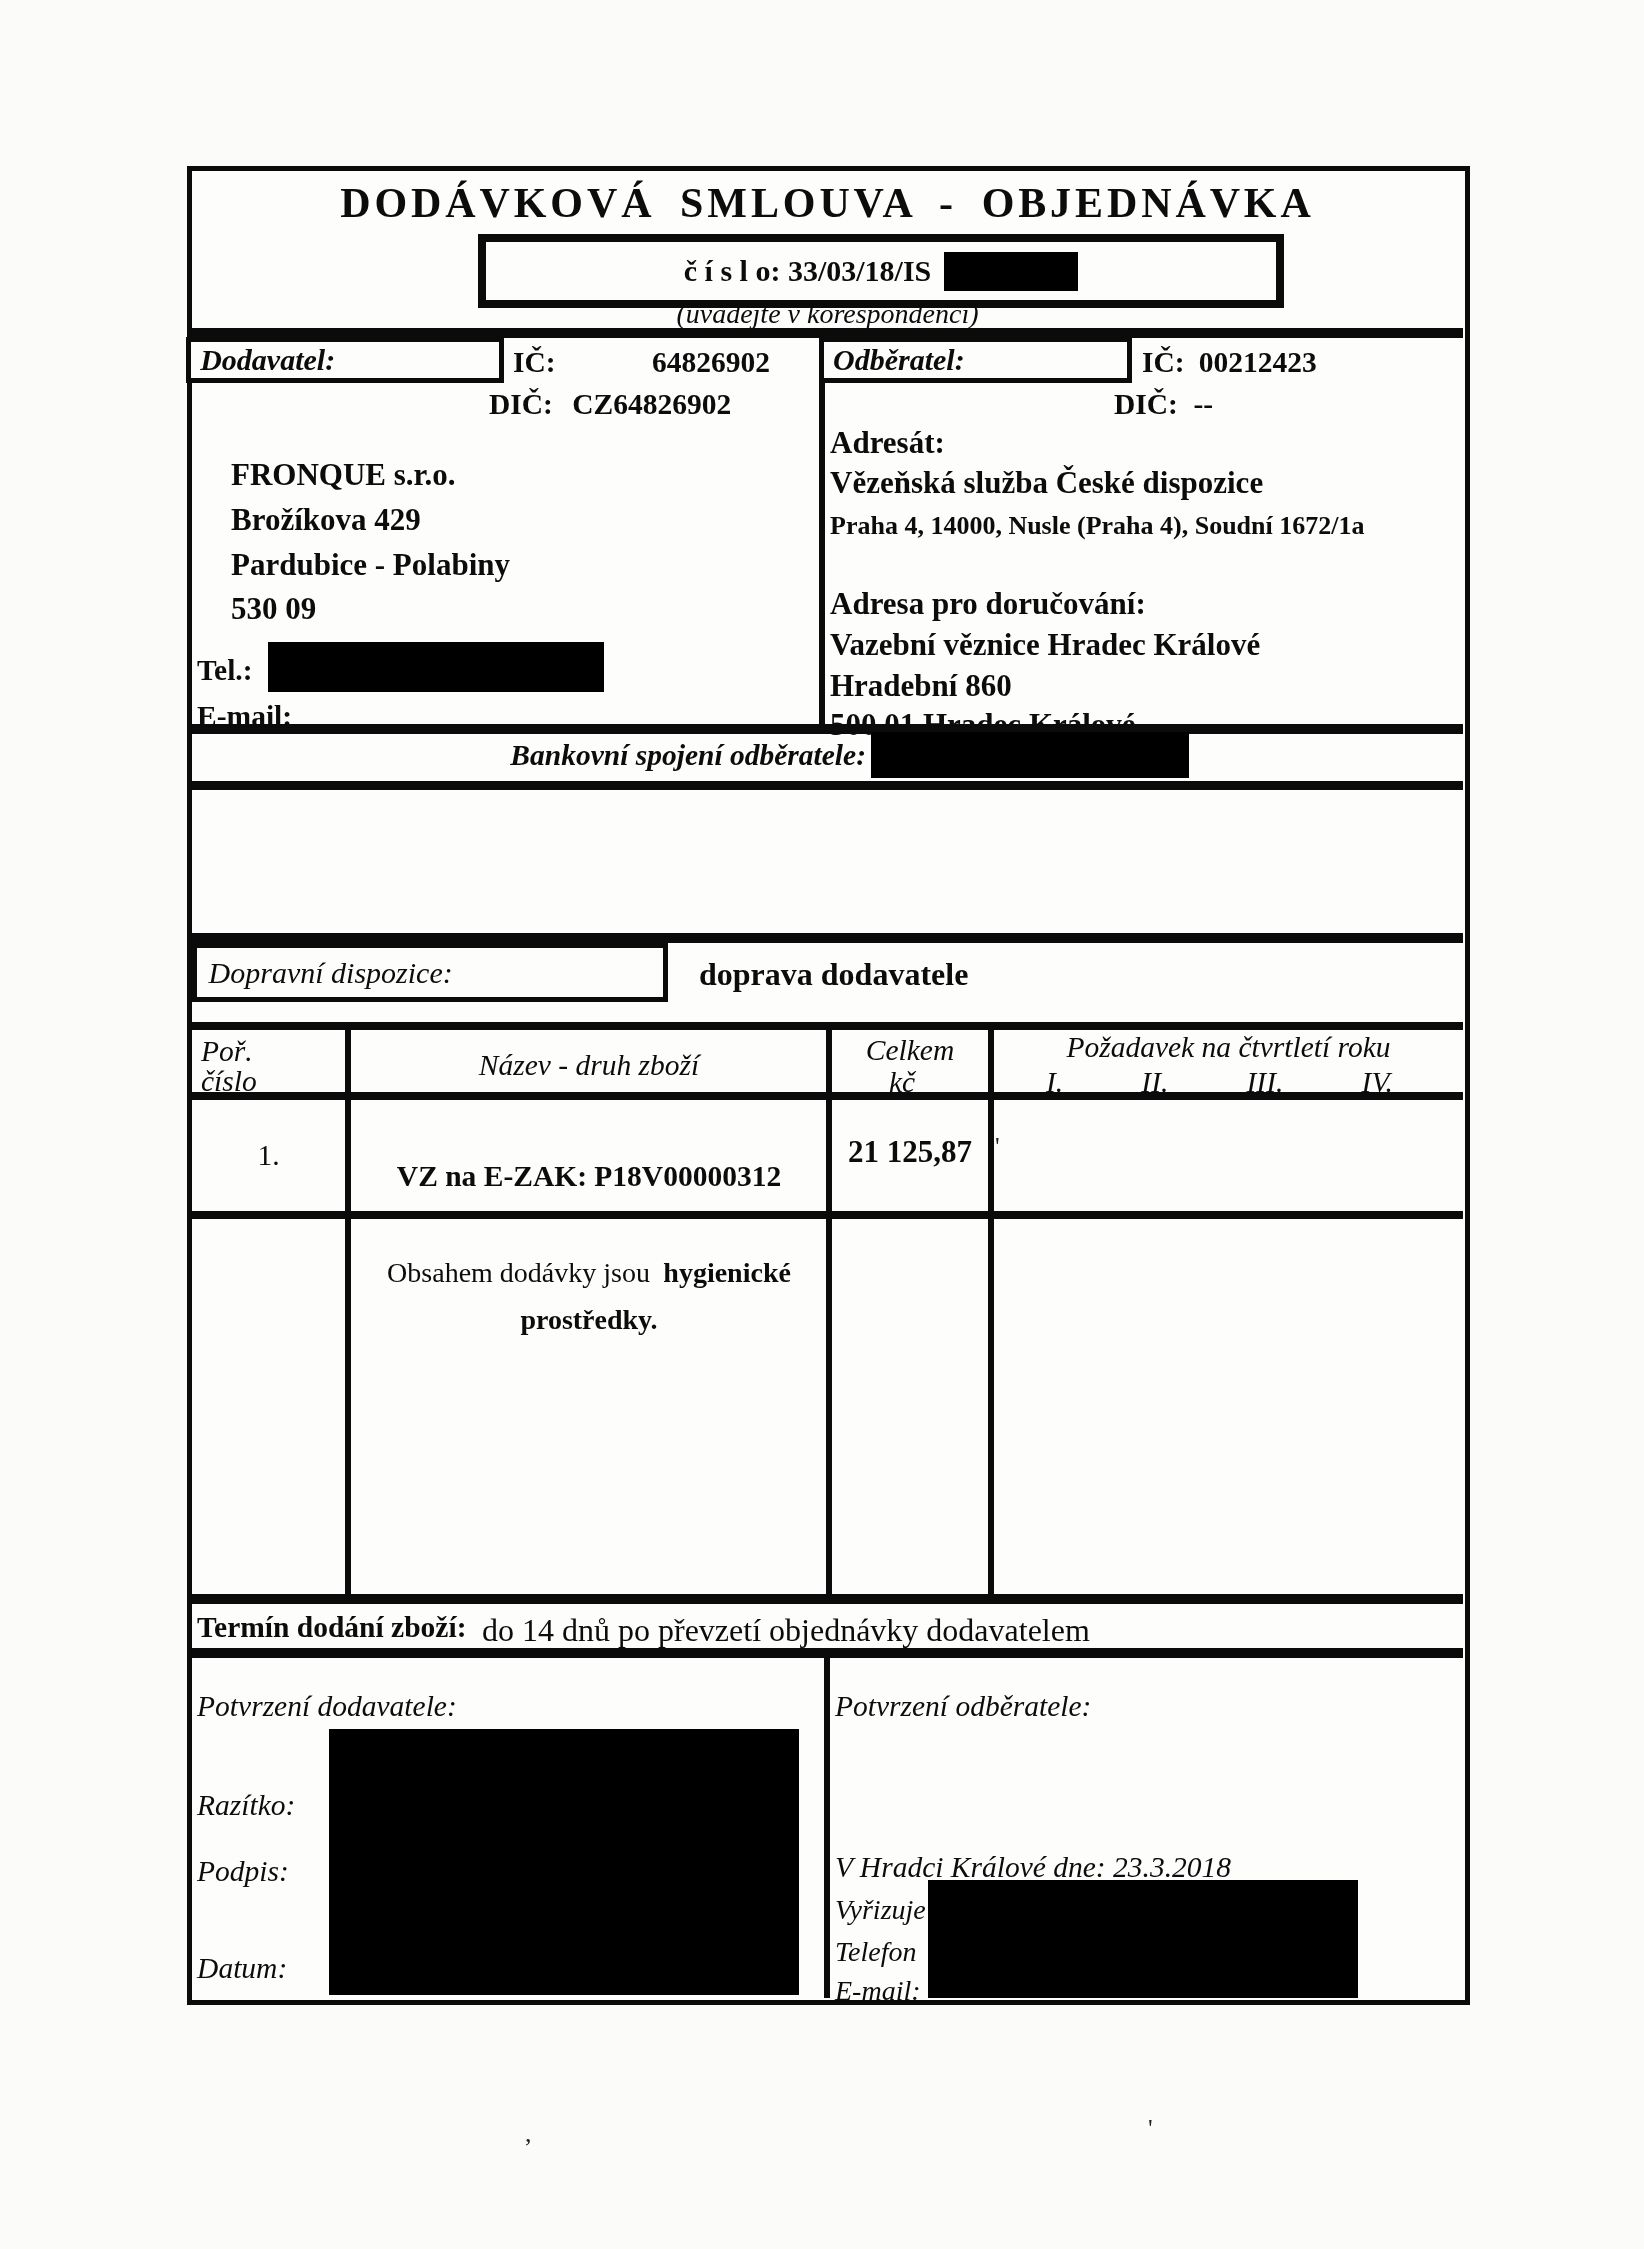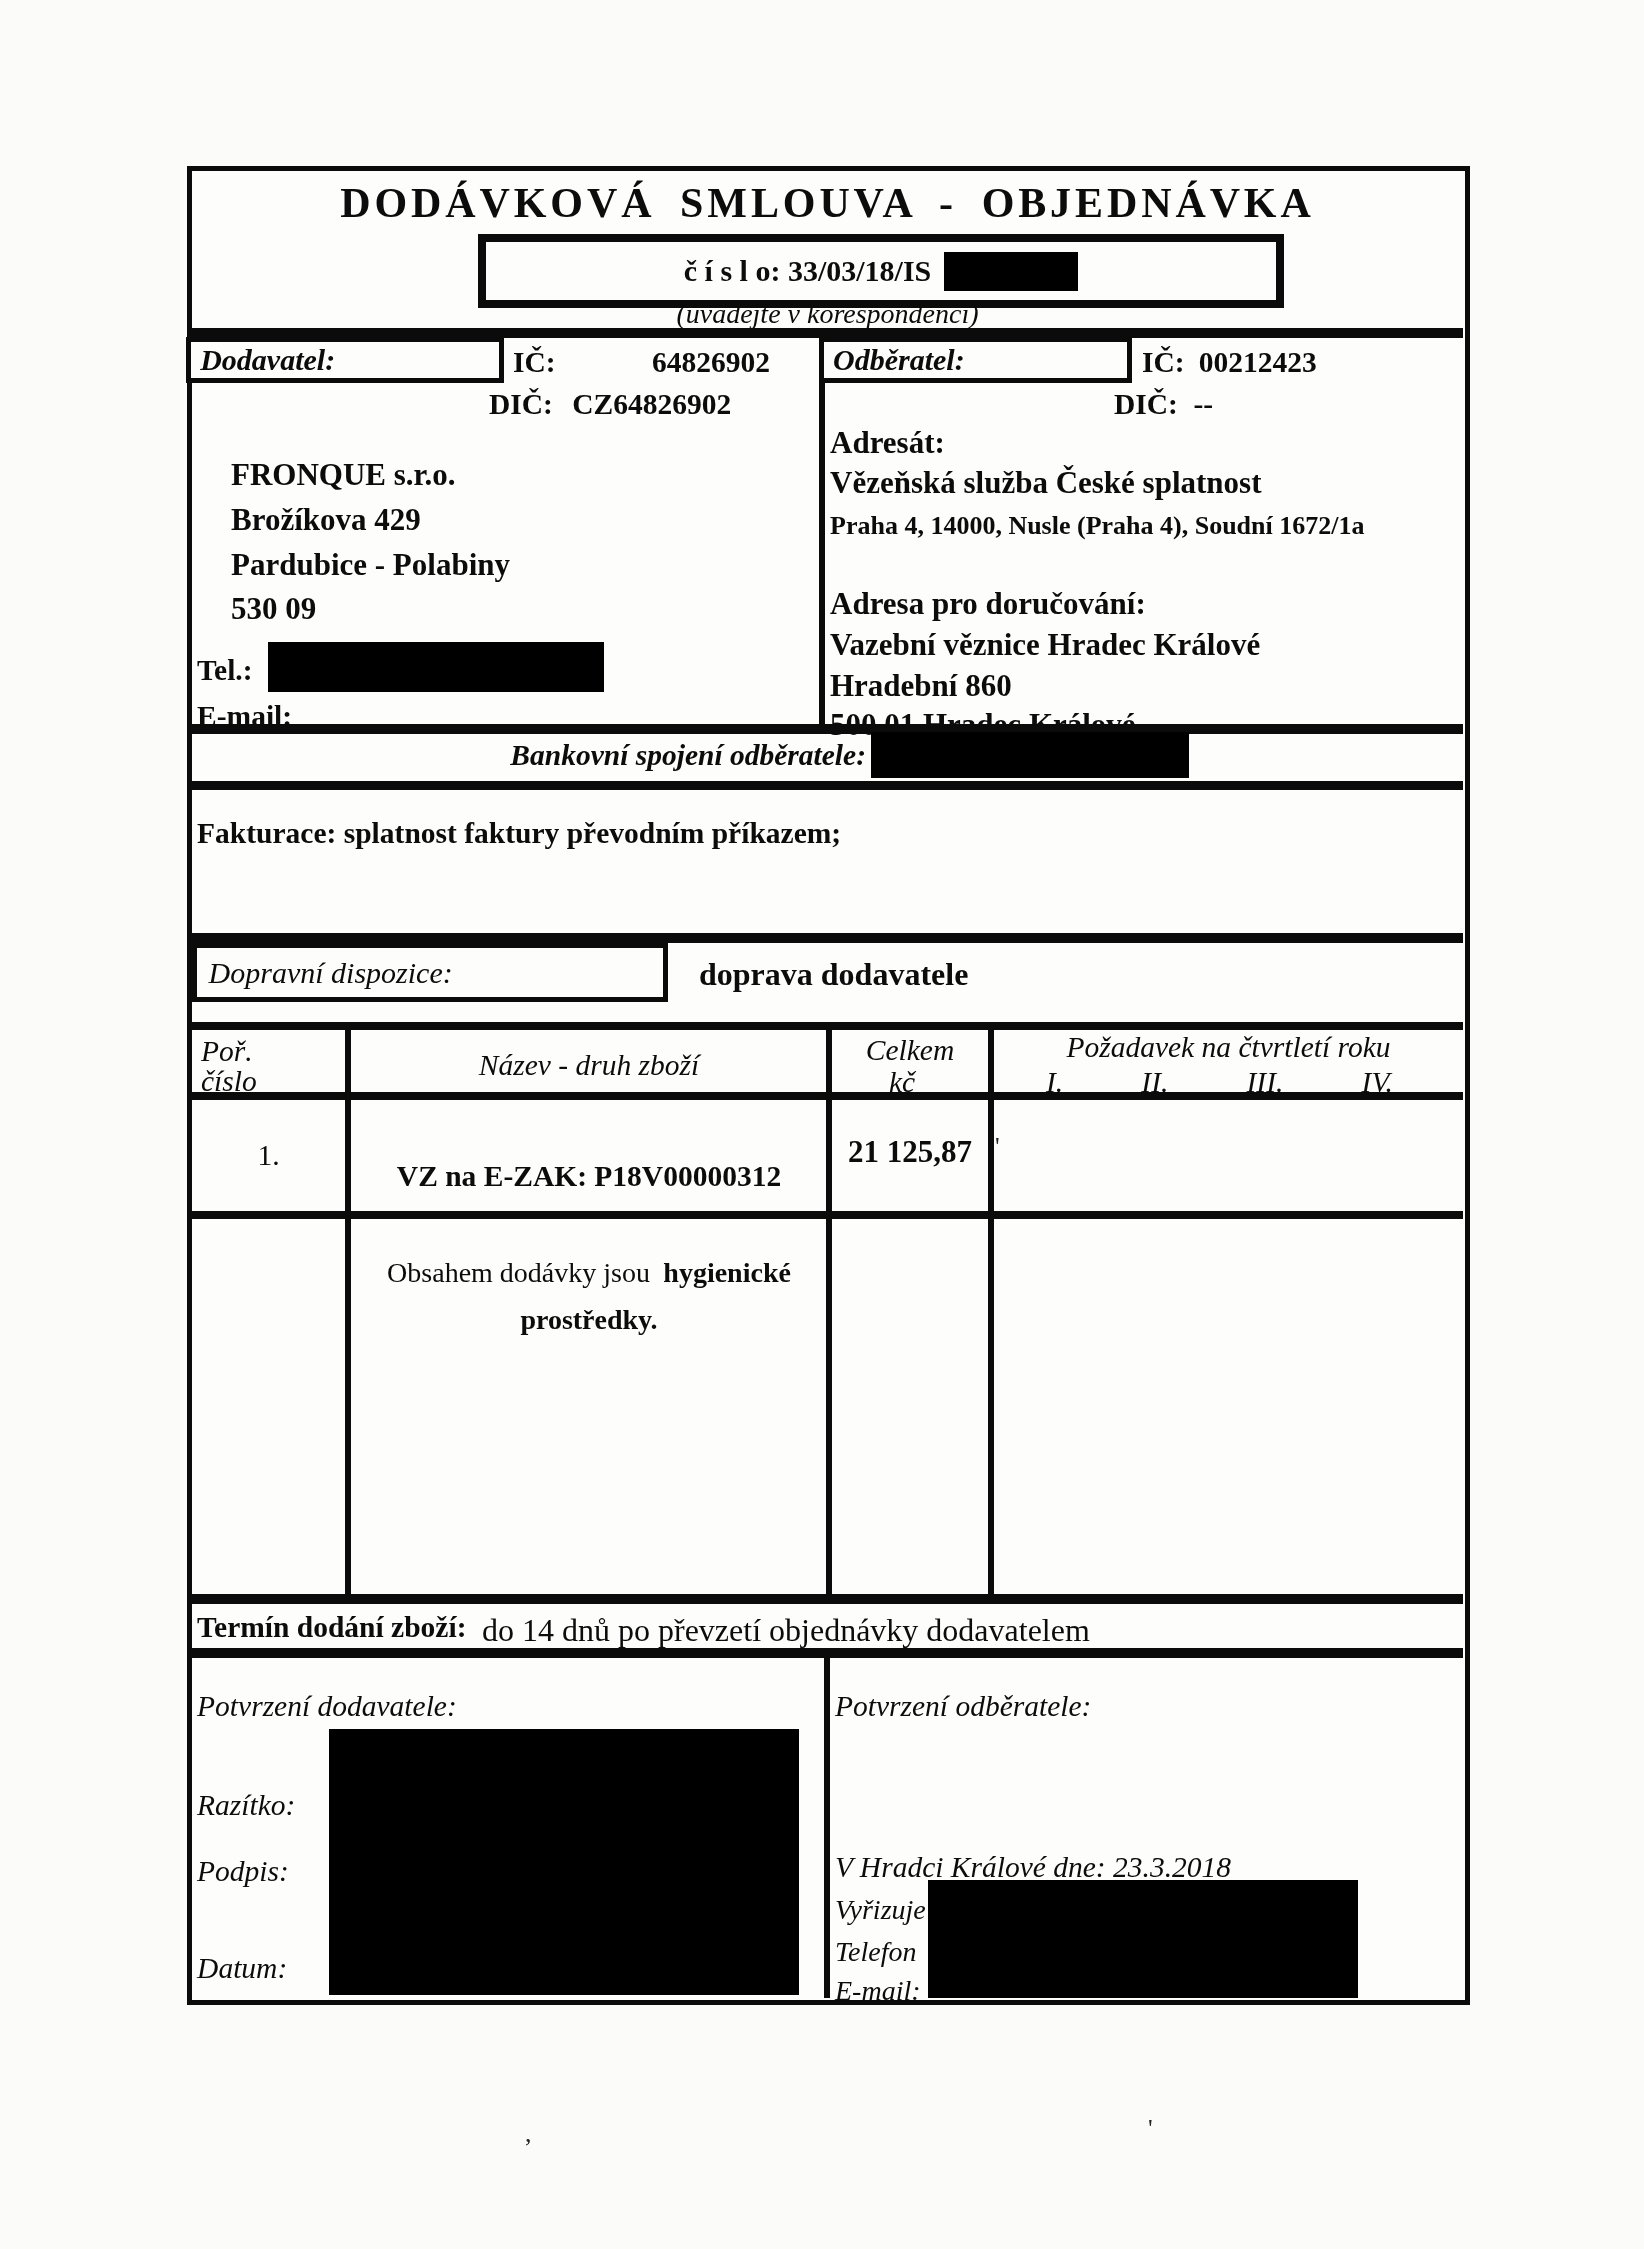--- a/index.html
+++ b/index.html
@@ -113,34 +113,33 @@
     <div class="abs" style="left:950px; top:175px;">
       <span class="t46b">IČ:</span>
       <span class="t46b" style="margin-left:11.6px;">00212423</span>
     </div>
     <div class="abs" style="left:922px; top:217px;">
       <span class="t46b">DIČ:</span>
       <span class="t46b" style="margin-left:13px;">--</span>
     </div>
 
     <div class="abs t48b" style="left:638px; top:254px;">Adresát:</div>
-    <div class="abs t48b" style="left:638px; top:294px;">Vězeňská služba České splatnost</div>
+    <div class="abs t48b" style="left:638px; top:294px;">Vězeňská služba České dispozice</div>
     <div class="abs t40b" style="left:638px; top:340px;">Praha 4, 14000, Nusle (Praha 4), Soudní 1672/1a</div>
     <div class="abs t48b" style="left:638px; top:415px;">Adresa pro doručování:</div>
     <div class="abs t48b" style="left:638px; top:456px;">Vazební věznice Hradec Králové</div>
     <div class="abs t48b" style="left:638px; top:497px;">Hradební 860</div>
     <div class="abs t48b" style="left:638px; top:536px;">500 01 Hradec Králové</div>
 
     <div class="bar" style="top:553px; height:10.3px;"></div>
 
     <div class="abs" style="left:0; top:568px; width:674px; text-align:right; font-weight:bold; font-style:italic; font-size:29.5px;">Bankovní spojení odběratele:</div>
     <div class="redact" style="left:679px; top:561px; width:318px; height:46px;"></div>
     <div class="bar" style="top:610px; height:9px;"></div>
 
-    <div class="abs t46b" style="left:5.1px; top:646px;">Fakturace: splatnost faktury převodním příkazem;</div>
 
     <div class="bar" style="top:762px; height:10.3px;"></div>
 
     <div class="dopravni-box">
       <span>Dopravní dispozice:</span>
     </div>
     <div class="abs" style="left:507px; top:785px; font-weight:bold; font-size:32px;">doprava dodavatele</div>
 
     <div class="bar" style="top:851px; height:8.3px;"></div>
     <div class="bar" style="top:921px; height:8.3px;"></div>

